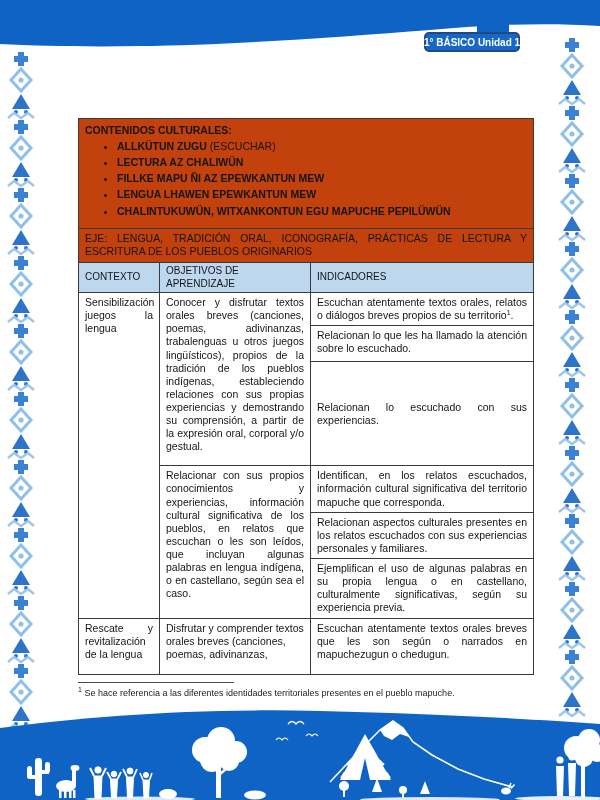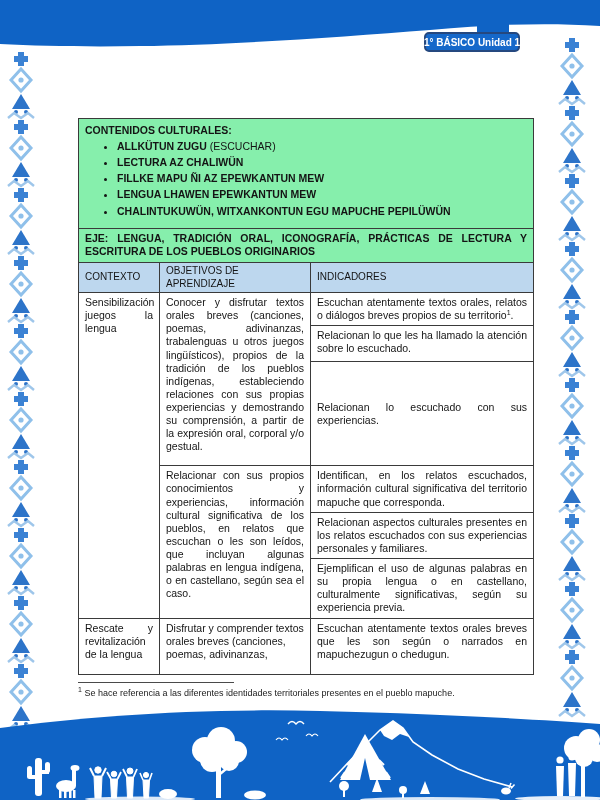--- a/index.html
+++ b/index.html
@@ -26,29 +26,29 @@
   #orn-left  { left:3px;  top:52px; width:36px; height:676px; }
   #orn-right { left:554px; top:38px; width:36px; height:690px; }
 
   
   #content { left:78px; top:118px; width:455px; }
   table { border-collapse:collapse; table-layout:fixed; width:455px; }
   td {
     border:1px solid #3a3a3a; vertical-align:top;
     padding:3px 6px; font-size:10.5px; line-height:1.25; color:#141414;
   }
-  td.band-cell { background:#86efac; }
+  td.band-cell { background:#c2410c; }
   tr.hdr td { background:#bdd7ee; vertical-align:middle; font-size:10px; padding:2px 6px; }
   .just { text-align:justify; }
   .vmid { vertical-align:middle; }
   .cont-title { font-weight:bold; margin:2px 0 3px 0; }
   ul.cont-list { margin:2px 0 8px 0; padding-left:32px; list-style:disc; }
   ul.cont-list li { font-weight:bold; margin-bottom:3.5px; line-height:1.2; }
   ul.cont-list li .n { font-weight:normal; }
-  .eje { font-weight:bold; }
+  .eje { font-weight:normal; }
   sup { font-size:7px; vertical-align:super; line-height:0; }
 
   
   #footnote-rule { left:78px; top:682px; width:156px; border-top:1px solid #4a4a4a; height:0; }
   #footnote { left:78px; top:688px; width:470px; font-size:9px; color:#222; }
 
   
   #bottom-band { left:0; top:708px; width:600px; height:92px; }
 </style>
 </head>

